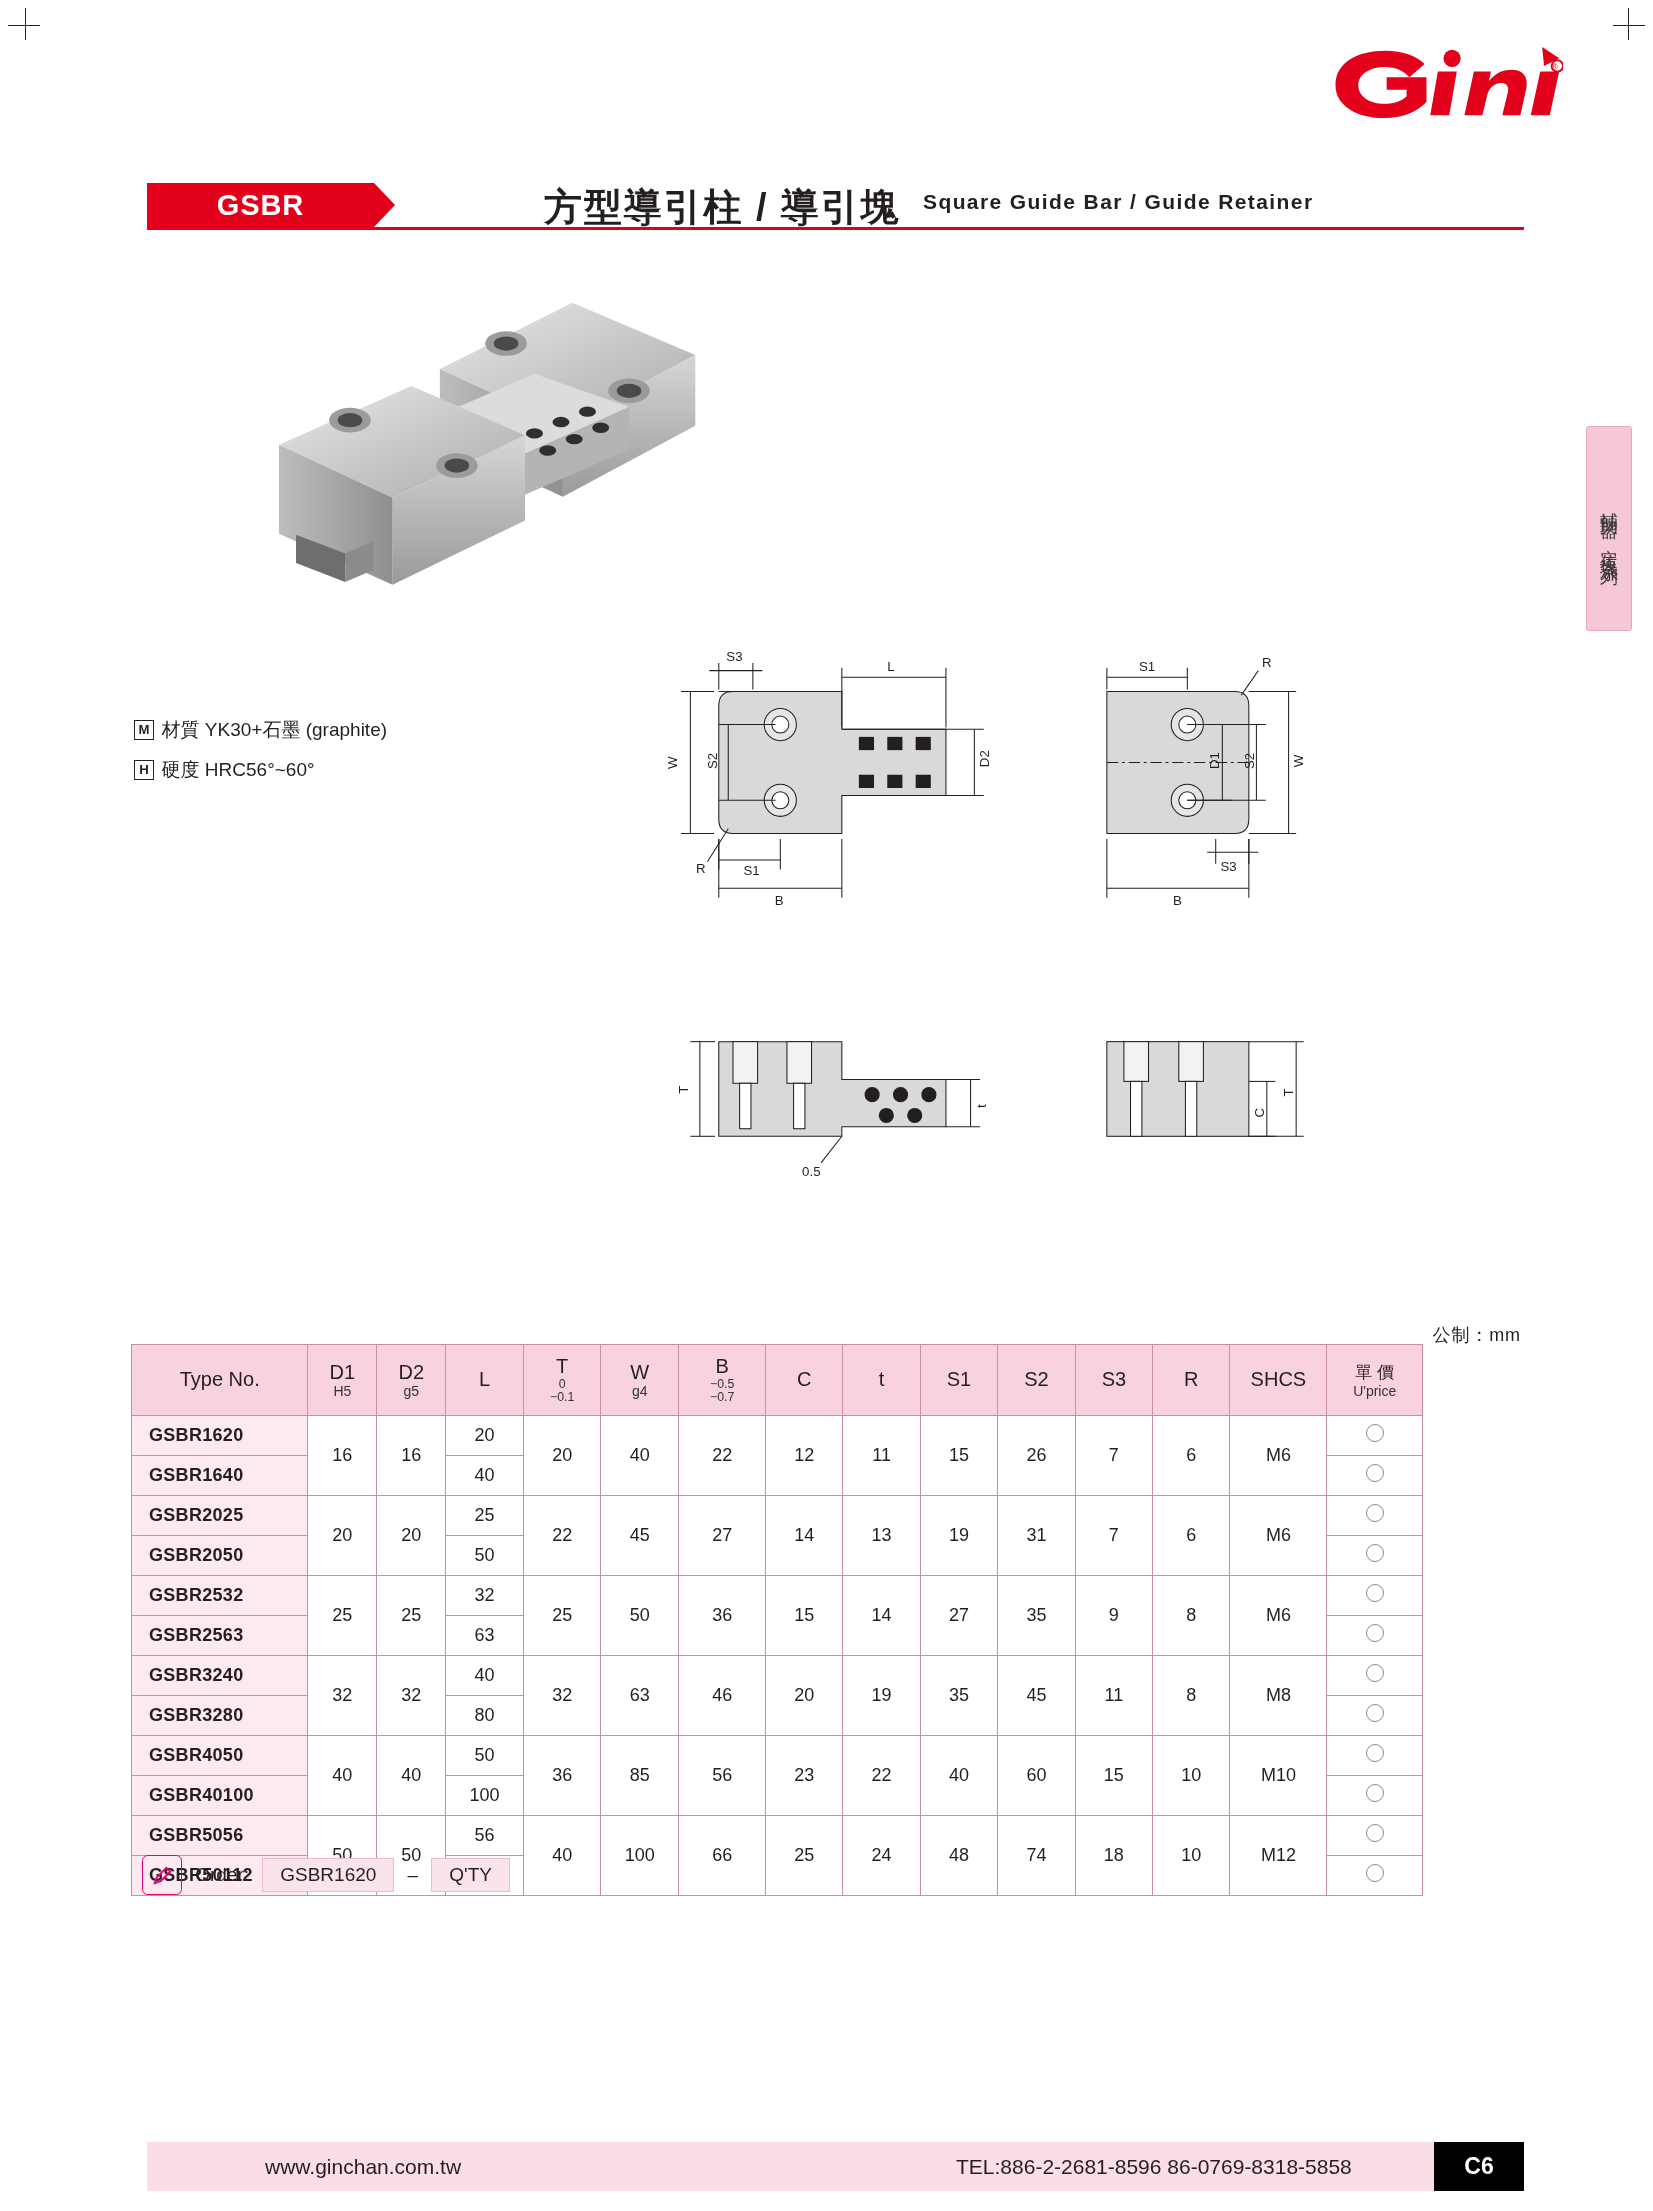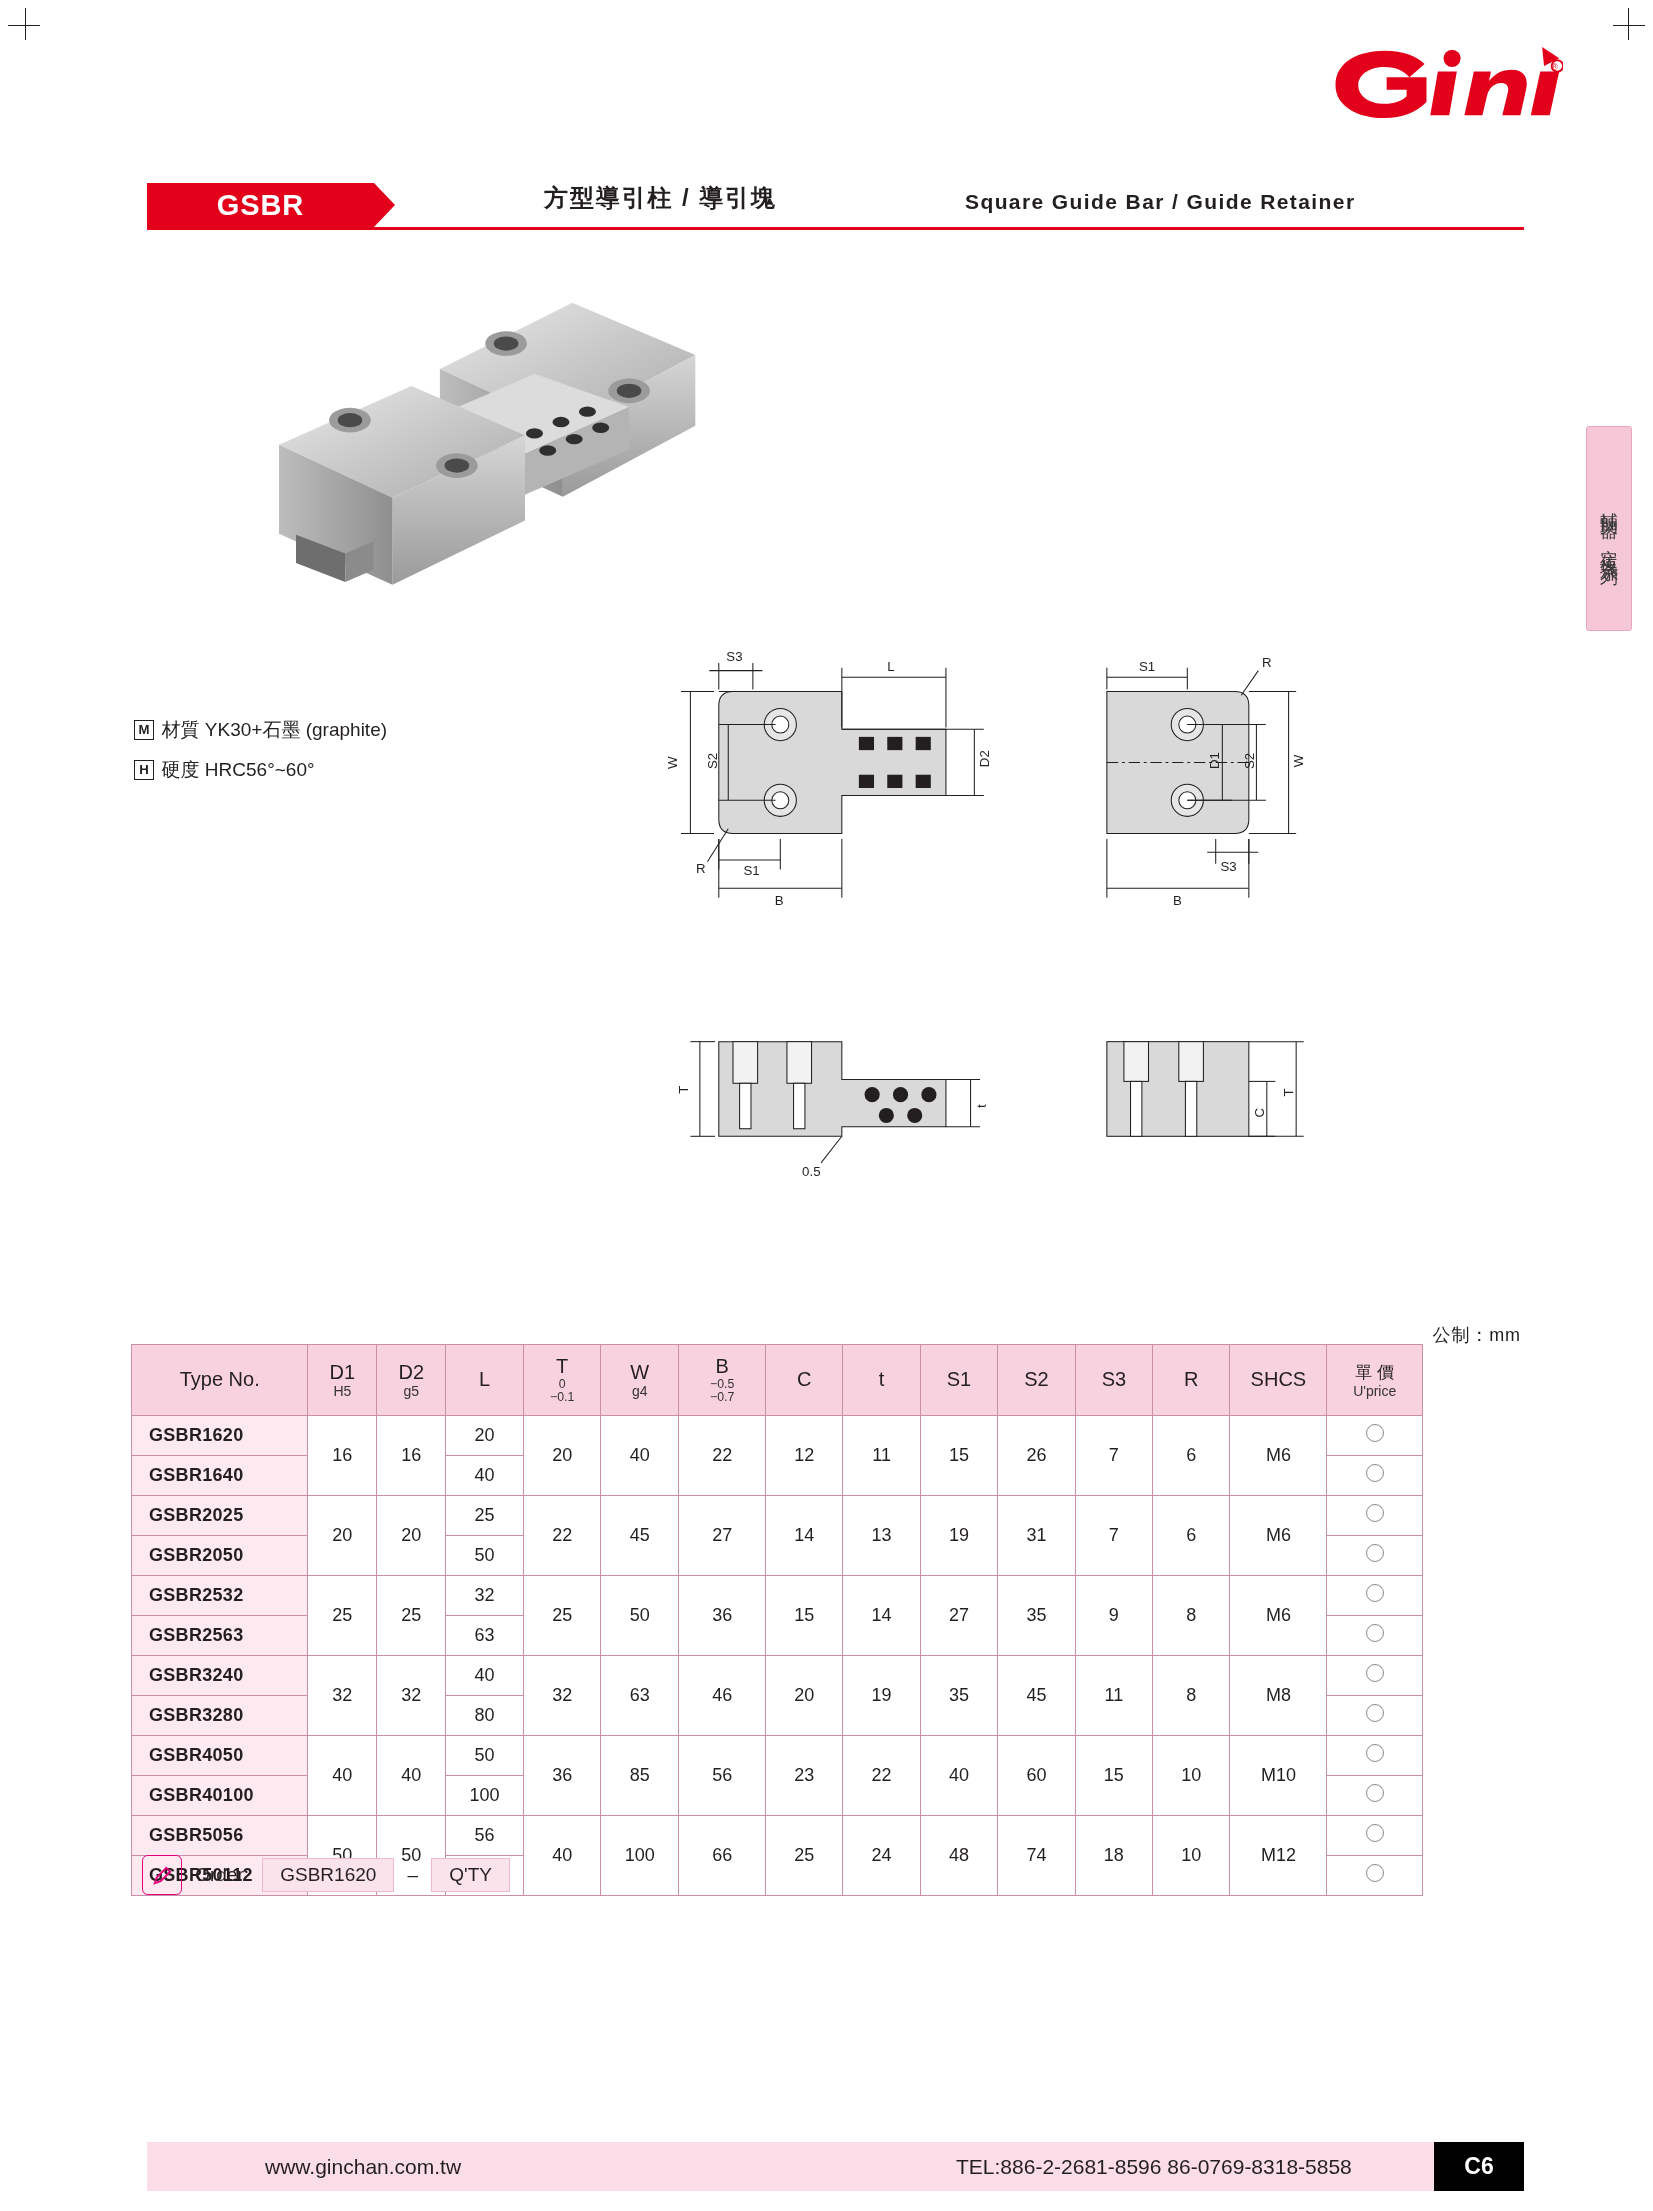--- a/index.html
+++ b/index.html
@@ -27,26 +27,26 @@
     background:#e2001a;color:#fff;
     display:flex;align-items:center;justify-content:center;
     font-size:29px;font-weight:bold;letter-spacing:0.9px;
   }
   .hdr-tag:after{
     content:"";position:absolute;right:-21px;top:0;
     border-top:22px solid transparent;border-bottom:22px solid transparent;
     border-left:21px solid #e2001a;
   }
   .hdr-title-cn{
-    position:absolute;left:397px;top:-0.9px;font-size:24px;font-weight:bold;
+    position:absolute;left:397px;top:-0.9px;font-size:38px;font-weight:bold;
     letter-spacing:1.9px;color:#231f20;
   }
   .hdr-title-en{
     position:absolute;left:776px;top:6.6px;font-size:21px;font-weight:bold;
-    letter-spacing:1.4px;color:#231f20;margin-left:42px;
+    letter-spacing:1.4px;color:#231f20;
   }
   .hdr-rule{position:absolute;left:0;top:44px;width:1377px;height:2.8px;background:#e2001a;}
 
   
   .side-tab{
     position:absolute;right:21px;top:426px;width:44px;height:203px;
     background:#f6c8d7;border:0.9px solid #e9a7bf;border-radius:2.8px;
     display:flex;align-items:center;justify-content:center;
   }
   .side-tab span{

